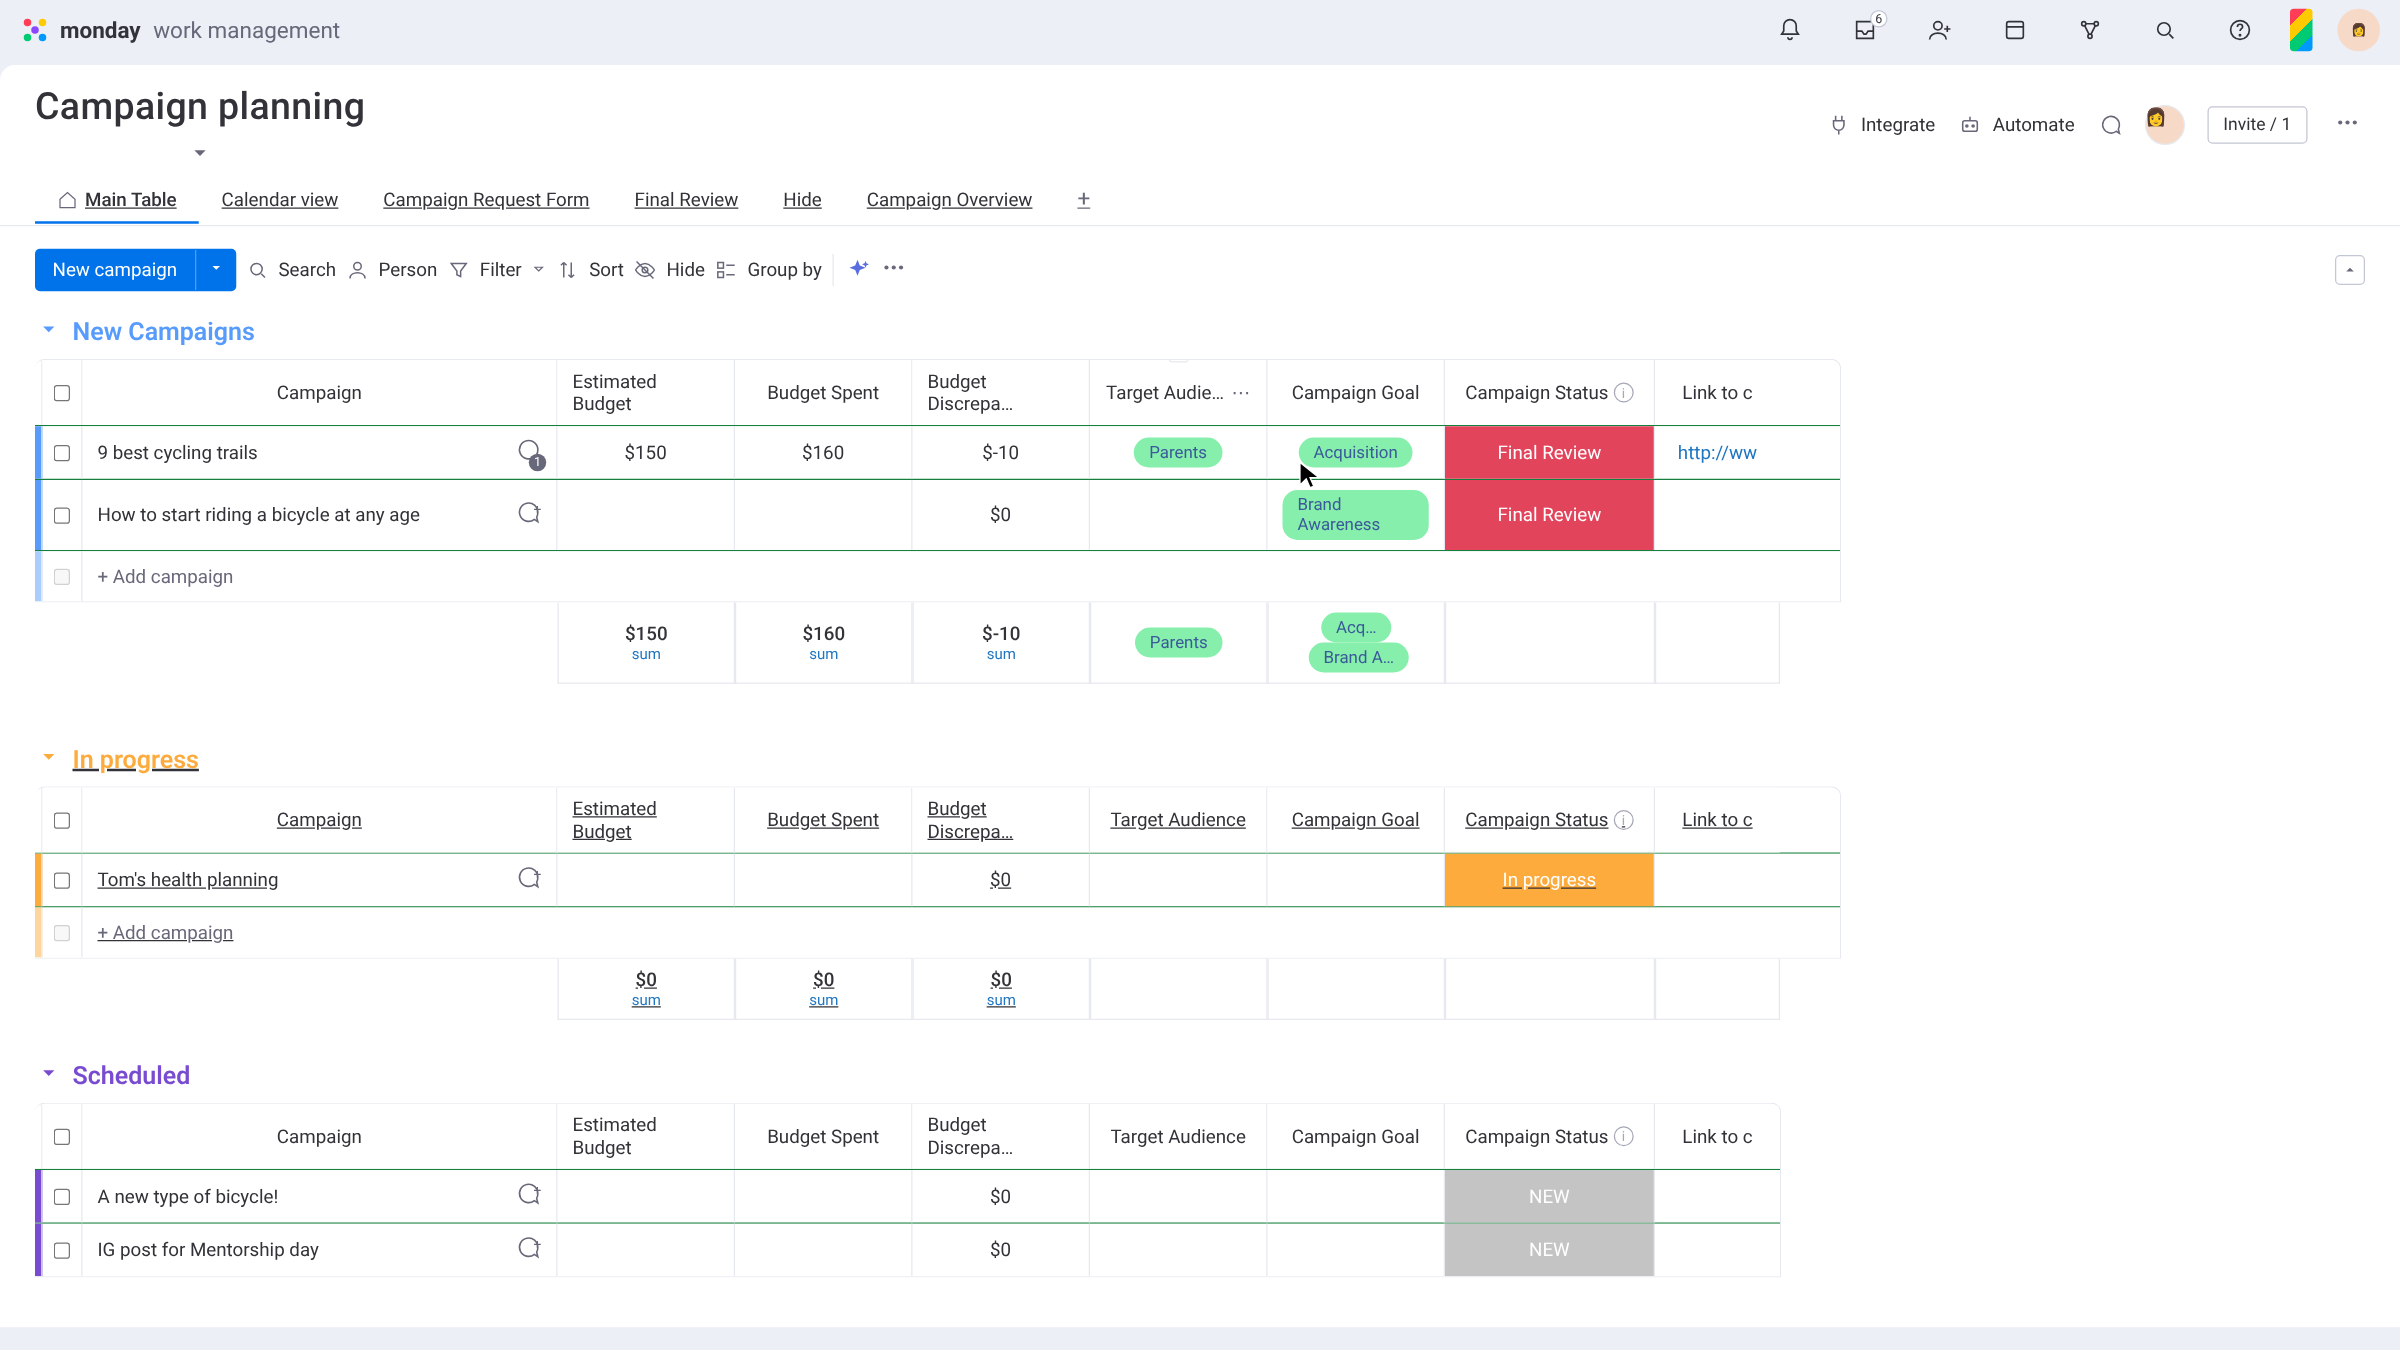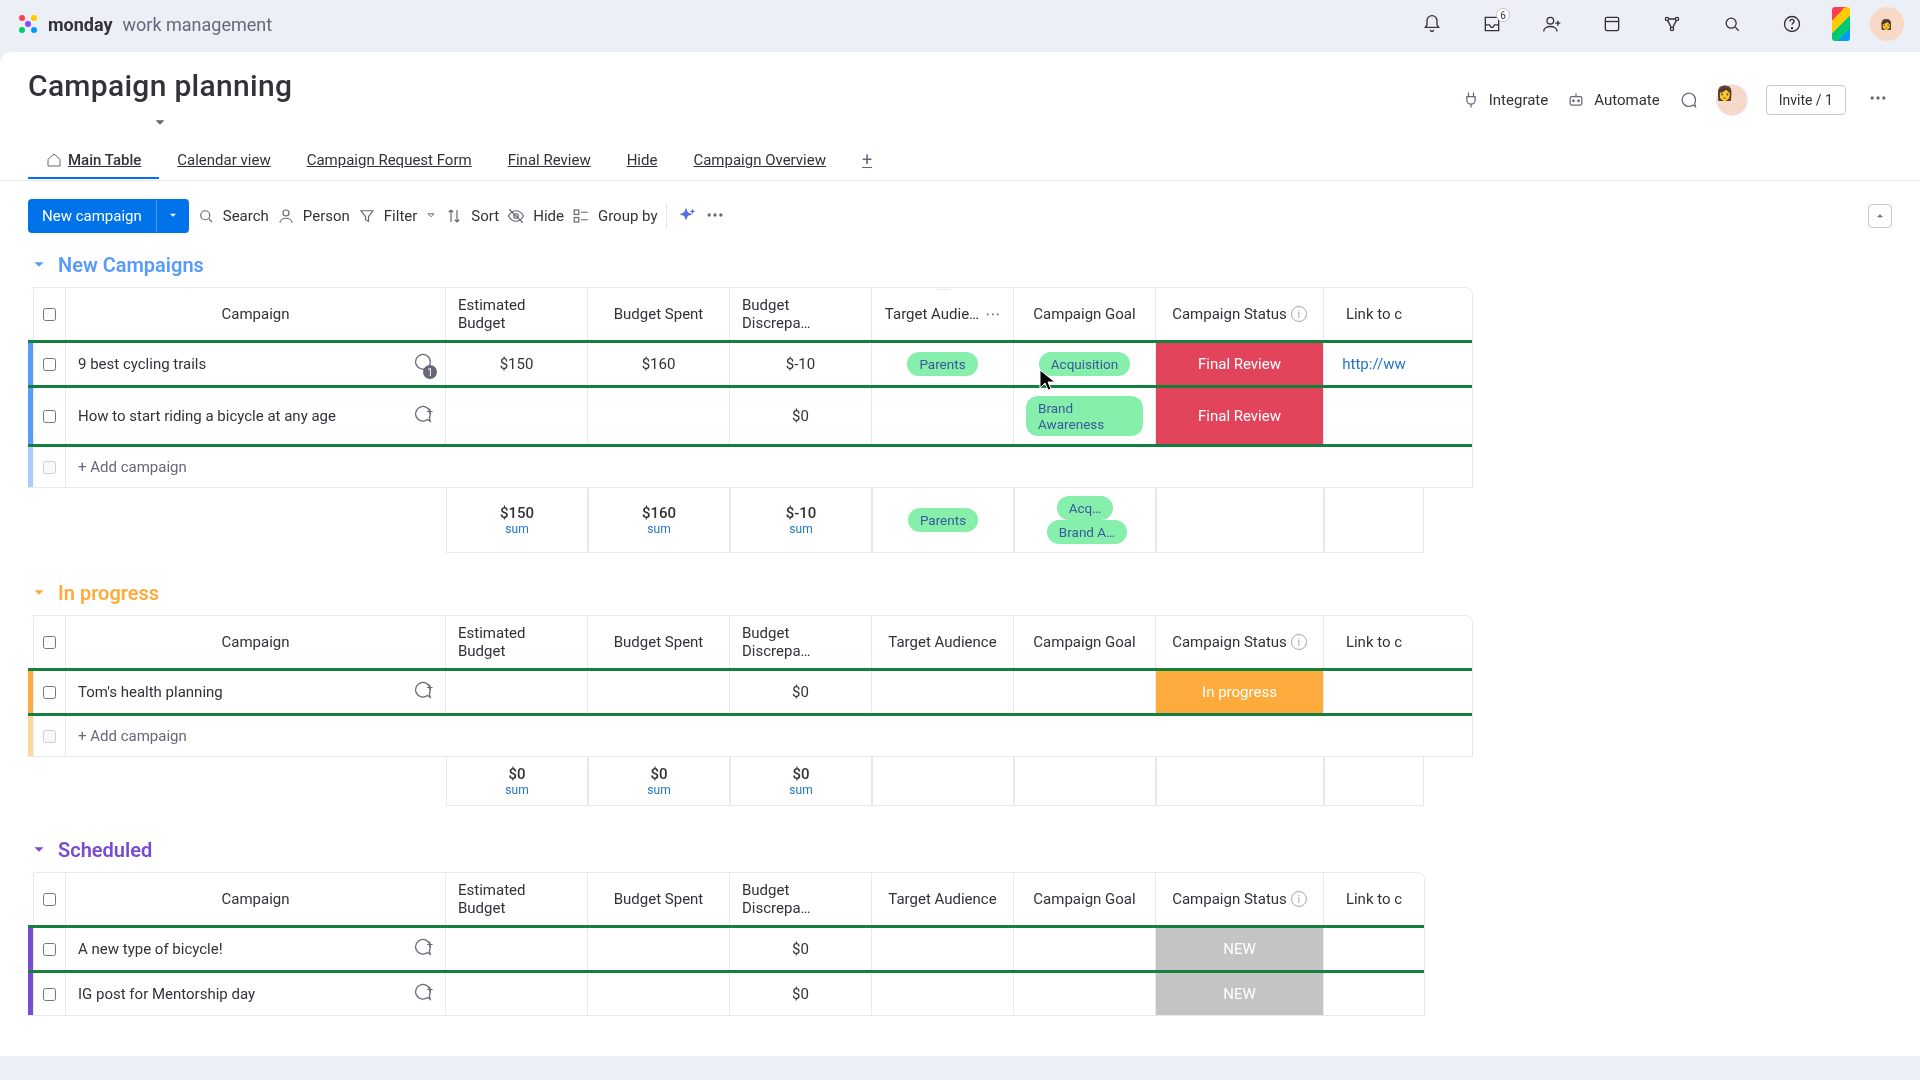--- a/index.html
+++ b/index.html
@@ -57,21 +57,21 @@
 .groups { padding:0 0 40px 28px; }
 .group { margin-top:8px;}
 .group-head { display:flex; align-items:center; gap:10px; padding:2px 0 10px 2px; cursor:pointer;}
 .group-head .gchev svg{ width:18px; height:18px; fill:currentColor;}
 .group-title { font-size:20px; font-weight:600;}
 .g-new .group-title,.g-new .gchev{ color:#579bfc;}
 .g-prog .group-title,.g-prog .gchev{ color:#fdab3d;}
 .g-sched .group-title,.g-sched .gchev{ color:#784bd1;}
 
 .grid { border:1px solid #e6e9ef; border-left:none; border-radius:8px 8px 0 0; overflow:hidden; width:fit-content;}
-.row { display:flex; border-bottom:3px solid #15803d; background:#fff;}
+.row { display:flex; border-bottom:1px solid #15803d; background:#fff;}
 .row:last-child{border-bottom:none;}
 .row.header-row { font-size:14px; color:#323338;}
 .row.header-row .cell { font-weight:400; color:#323338; background:#fff; justify-content:center;}
 .cell { border-right:1px solid #e6e9ef; display:flex; align-items:center; padding:8px 12px; min-height:40px;}
 .c-edge { width:6px; padding:0;}
 .g-new .c-edge{ background:#579bfc;}
 .g-prog .c-edge{ background:#fdab3d;}
 .g-sched .c-edge{ background:#784bd1;}
 .row.add-row .c-edge{ opacity:.5;}
 .c-check { width:32px; justify-content:center;}
@@ -412,21 +412,21 @@
             <span class="chip">Parents</span>
           </div>
     <div class="cell c-col">
             <span class="chip">Acq…</span>
             <span class="chip">Brand A…</span>
           </div>
     <div class="cell c-col" style="width:168px"></div>
     <div class="cell c-col" style="width:100px"></div>
         </div>
       </div>
-      <div class="group g-prog" style="margin-top: 26px;">
+      <div class="group g-prog" style="margin-top: 46px; text-decoration: underline;">
         <div class="group-head">
           <span class="gchev"><svg viewBox="0 0 20 20">
               <path d="M5 8l5 5 5-5z"></path>
             </svg></span>
           <span class="group-title">In progress</span>
         </div>
         <div class="grid">
           <div class="row header-row">
             <div class="cell c-edge"></div>
     <div class="cell c-check">

